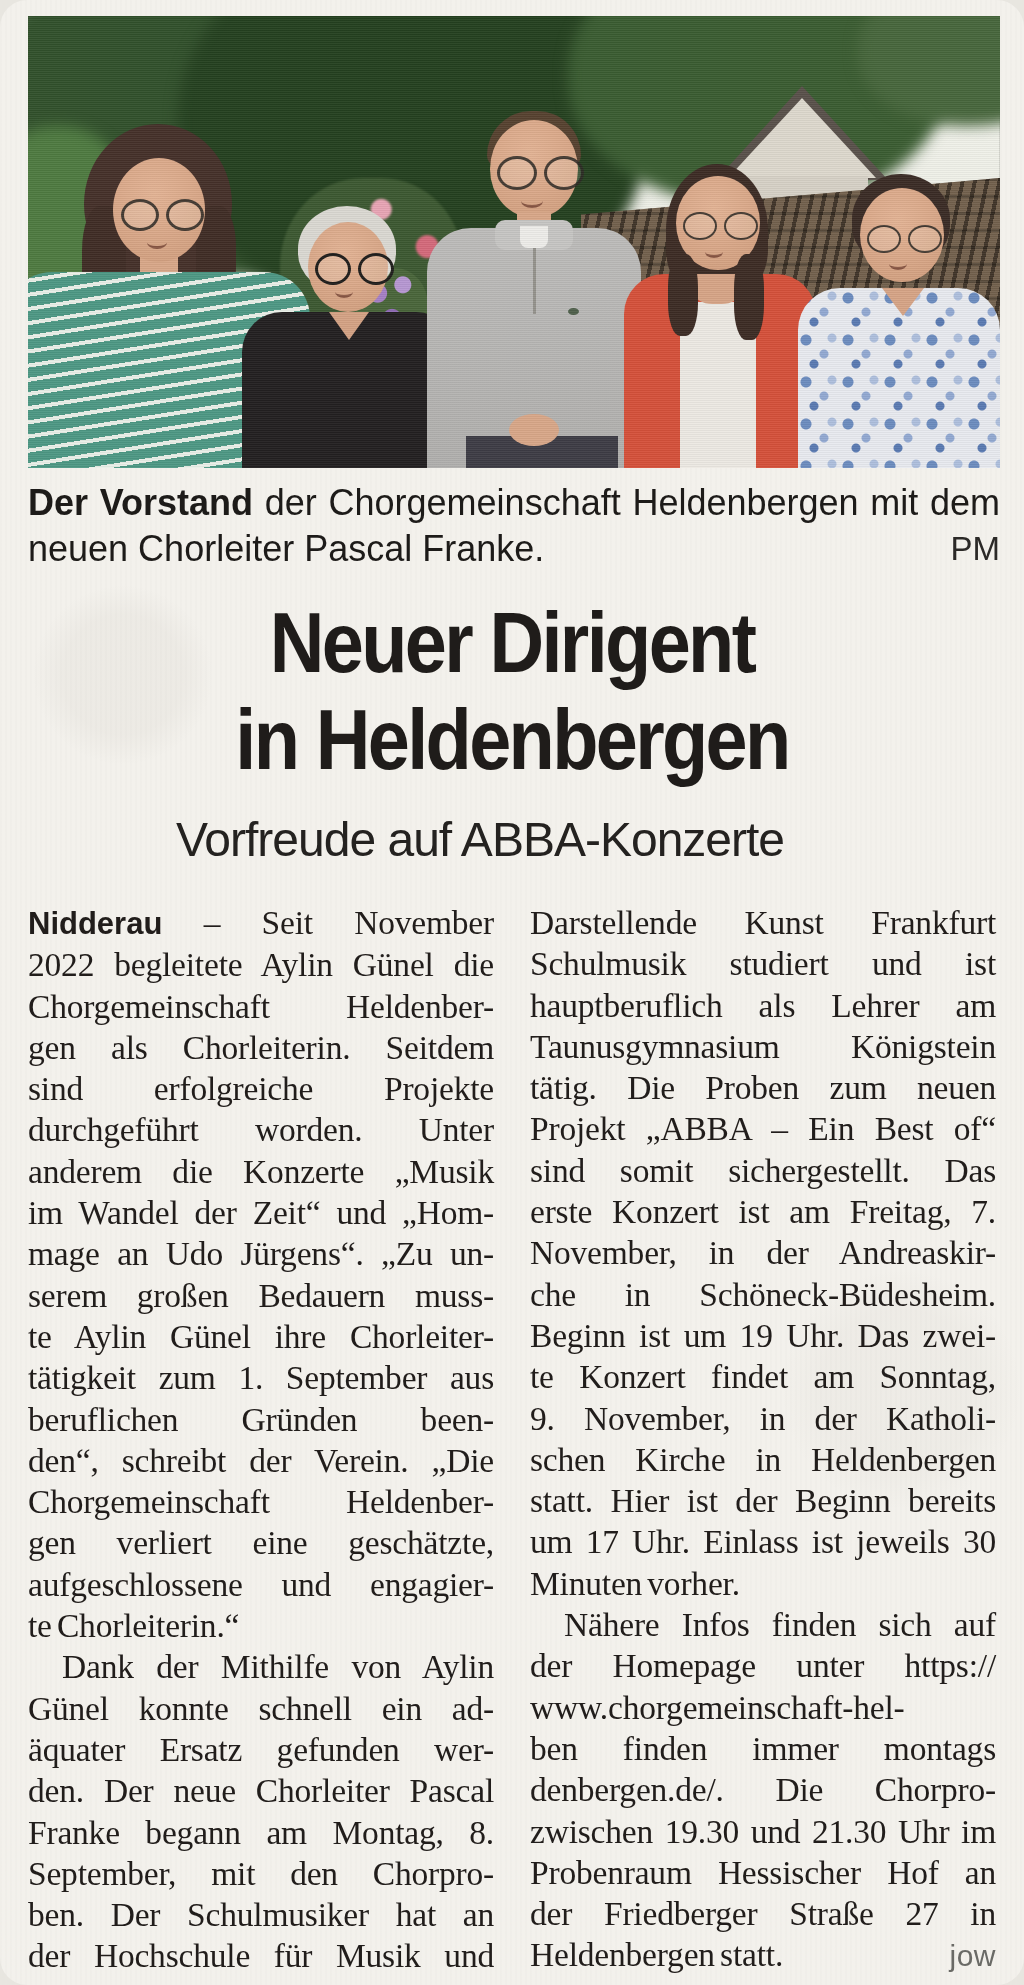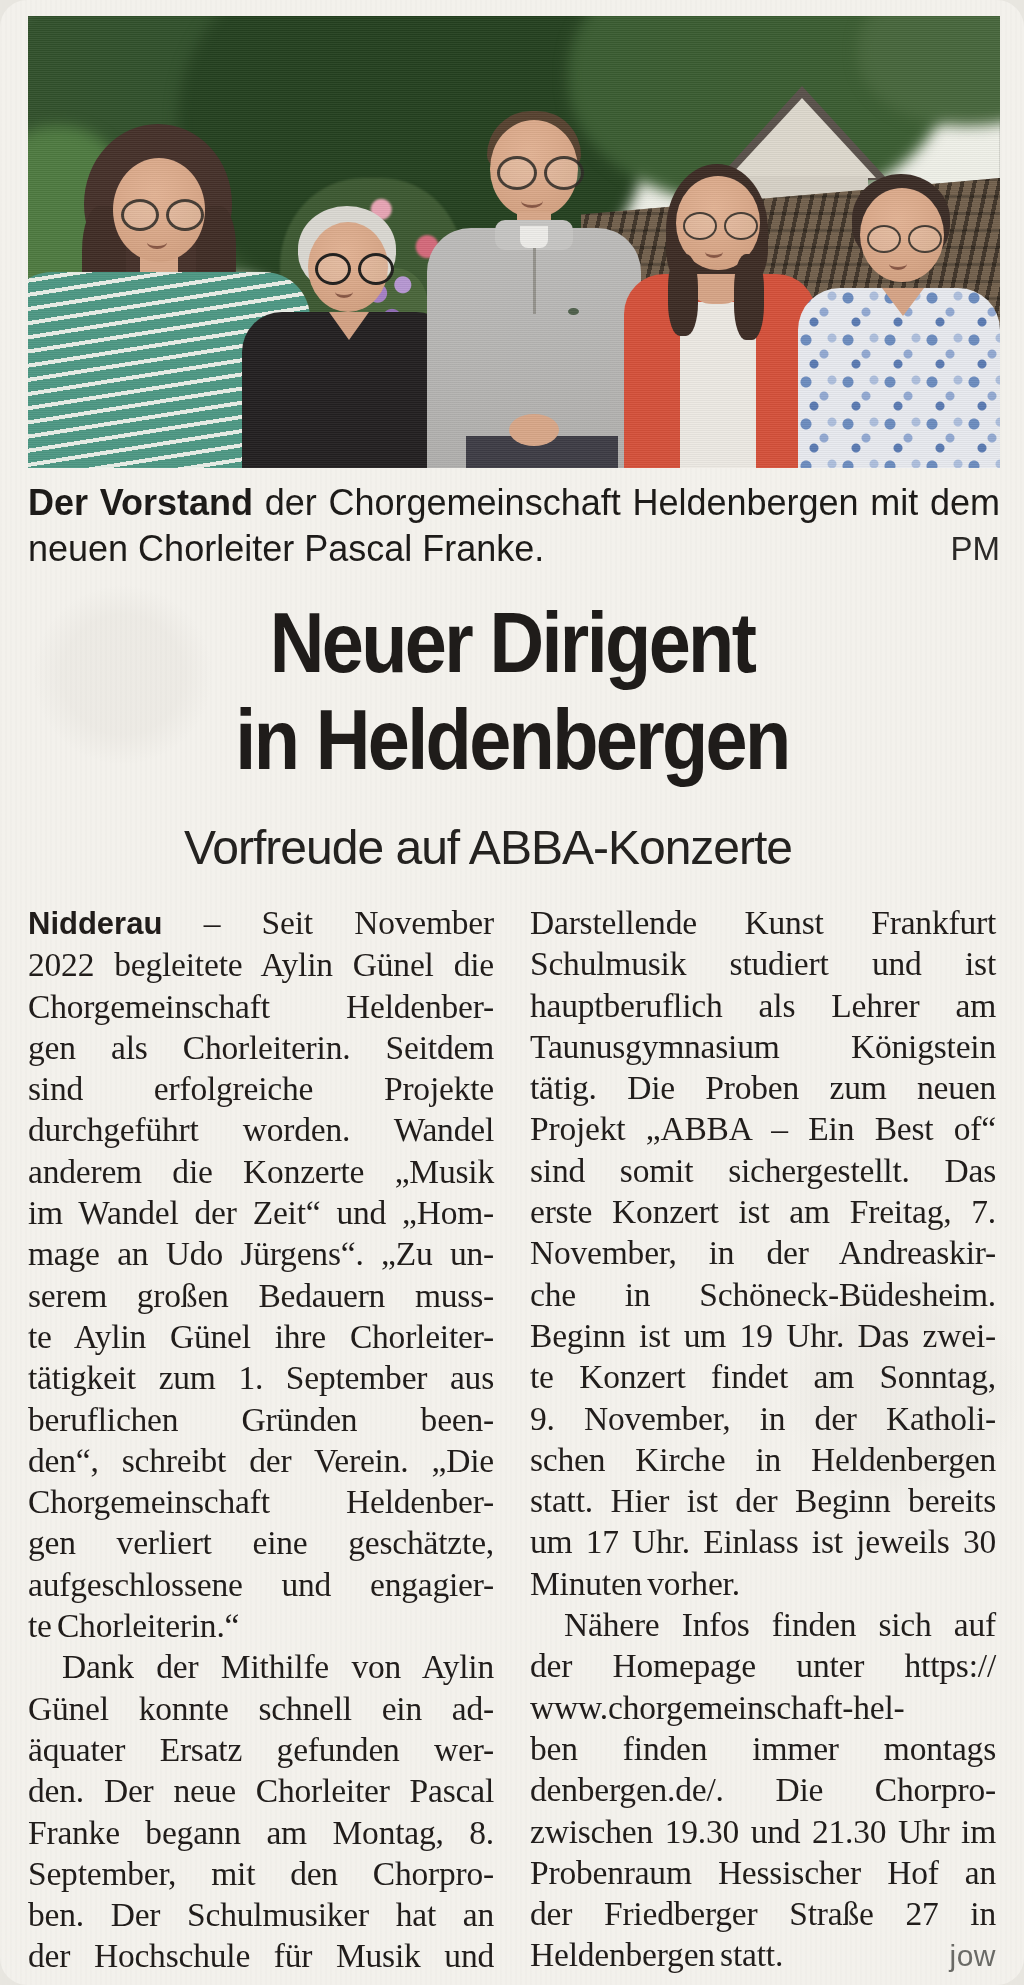--- a/index.html
+++ b/index.html
@@ -125,21 +125,21 @@
     font-family:"Liberation Sans", sans-serif;font-size:36px;line-height:46px;color:#1d1b19;}
   .cap-just{text-align:justify;text-align-last:justify;word-spacing:-1px;}
   .cap-flex{display:flex;justify-content:space-between;align-items:center;}
   .caption b{font-weight:700;}
   .pm{font-size:33px;color:#2b2927;}
 
   
   .headline{position:absolute;left:0;top:594px;width:1024px;margin:0;text-align:center;
     font-family:"Liberation Sans", sans-serif;font-weight:700;font-size:86px;line-height:97px;
     letter-spacing:-3px;color:#1f1c1a;transform:scaleX(.88);transform-origin:center;}
-  .subhead{position:absolute;left:0;top:806px;width:952px;margin:12px;text-align:center;
+  .subhead{position:absolute;left:0;top:806px;width:952px;margin:4px;text-align:center;
     font-family:"Liberation Sans", sans-serif;font-weight:400;font-size:48px;line-height:60px;
     letter-spacing:-1px;color:#242220;}
 
   
   .columns{position:absolute;left:28px;top:902px;width:968px;display:flex;gap:36px;}
   .col{flex:1;min-width:0;}
   .line{font-size:33.5px;line-height:41.3px;color:#211d1b;
     text-align:justify;text-align-last:justify;word-spacing:-3px;letter-spacing:-0.2px;white-space:nowrap;}
   .line.pend{text-align-last:left;}
   .line.ind{text-indent:34px;}
@@ -257,21 +257,21 @@
 
   <h2 class="subhead">Vorfreude auf ABBA-Konzerte</h2>
 
   <div class="columns">
     <div class="col">
         <div class="line"><b class="leadin">Nidderau</b> – Seit November</div>
         <div class="line">2022 begleitete Aylin Günel die</div>
         <div class="line">Chorgemeinschaft Heldenber-</div>
         <div class="line">gen als Chorleiterin. Seitdem</div>
         <div class="line">sind erfolgreiche Projekte</div>
-        <div class="line">durchgeführt worden. Wandel</div>
+        <div class="line">durchgeführt worden. Unter</div>
         <div class="line">anderem die Konzerte „Musik</div>
         <div class="line">im Wandel der Zeit“ und „Hom-</div>
         <div class="line">mage an Udo Jürgens“. „Zu un-</div>
         <div class="line">serem großen Bedauern muss-</div>
         <div class="line">te Aylin Günel ihre Chorleiter-</div>
         <div class="line">tätigkeit zum 1. September aus</div>
         <div class="line">beruflichen Gründen been-</div>
         <div class="line">den“, schreibt der Verein. „Die</div>
         <div class="line">Chorgemeinschaft Heldenber-</div>
         <div class="line">gen verliert eine geschätzte,</div>

